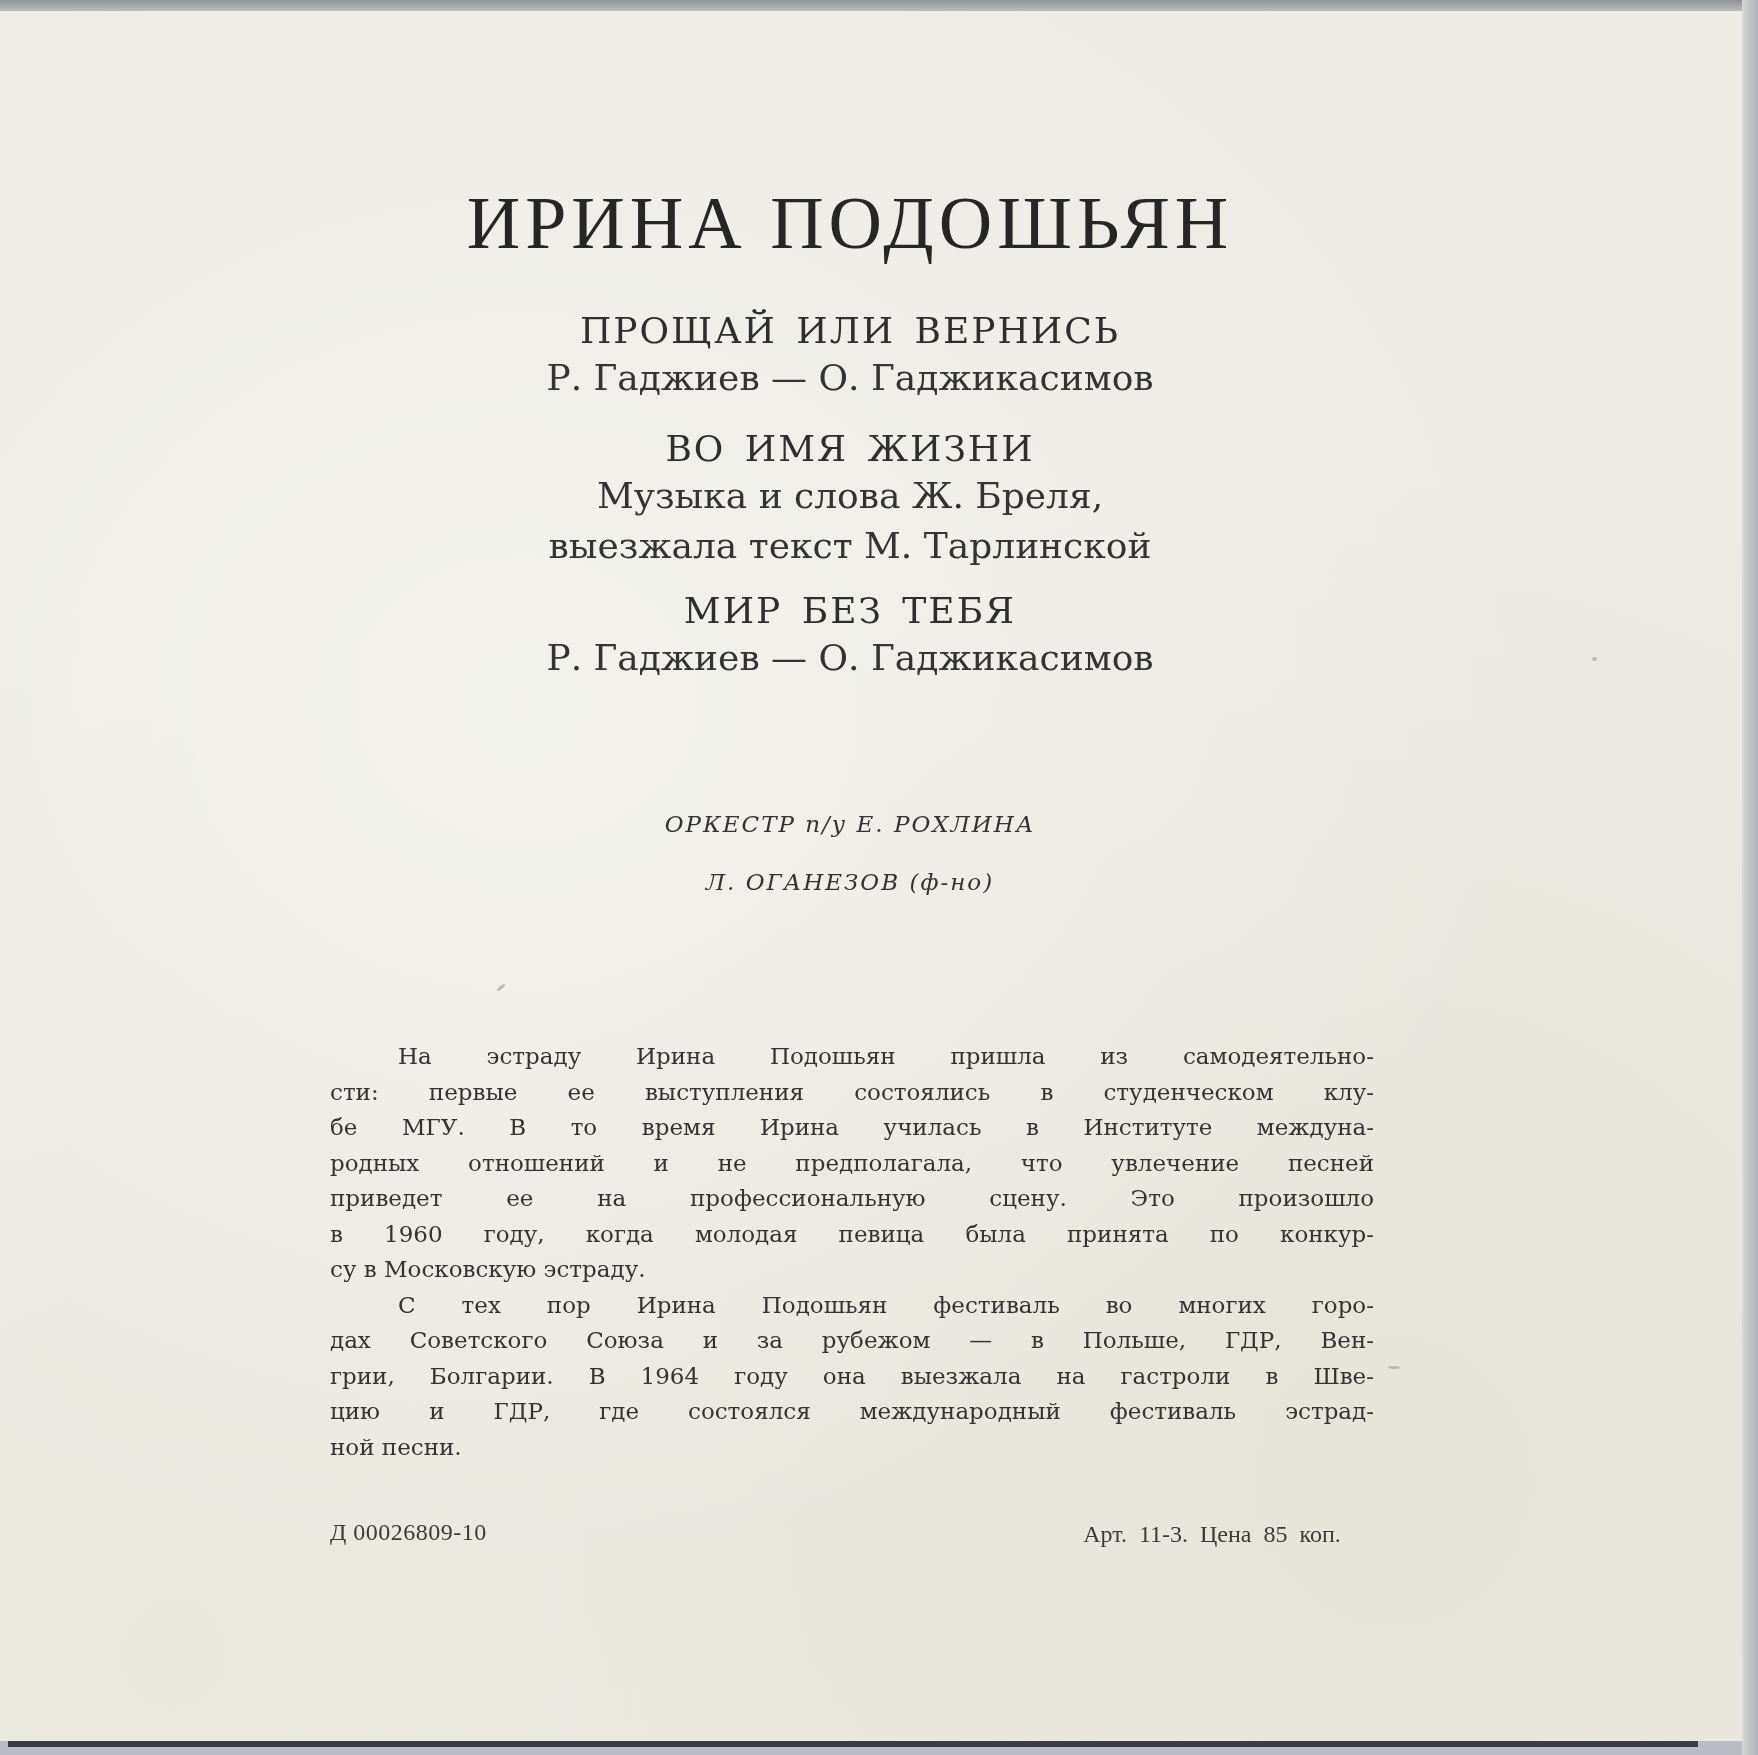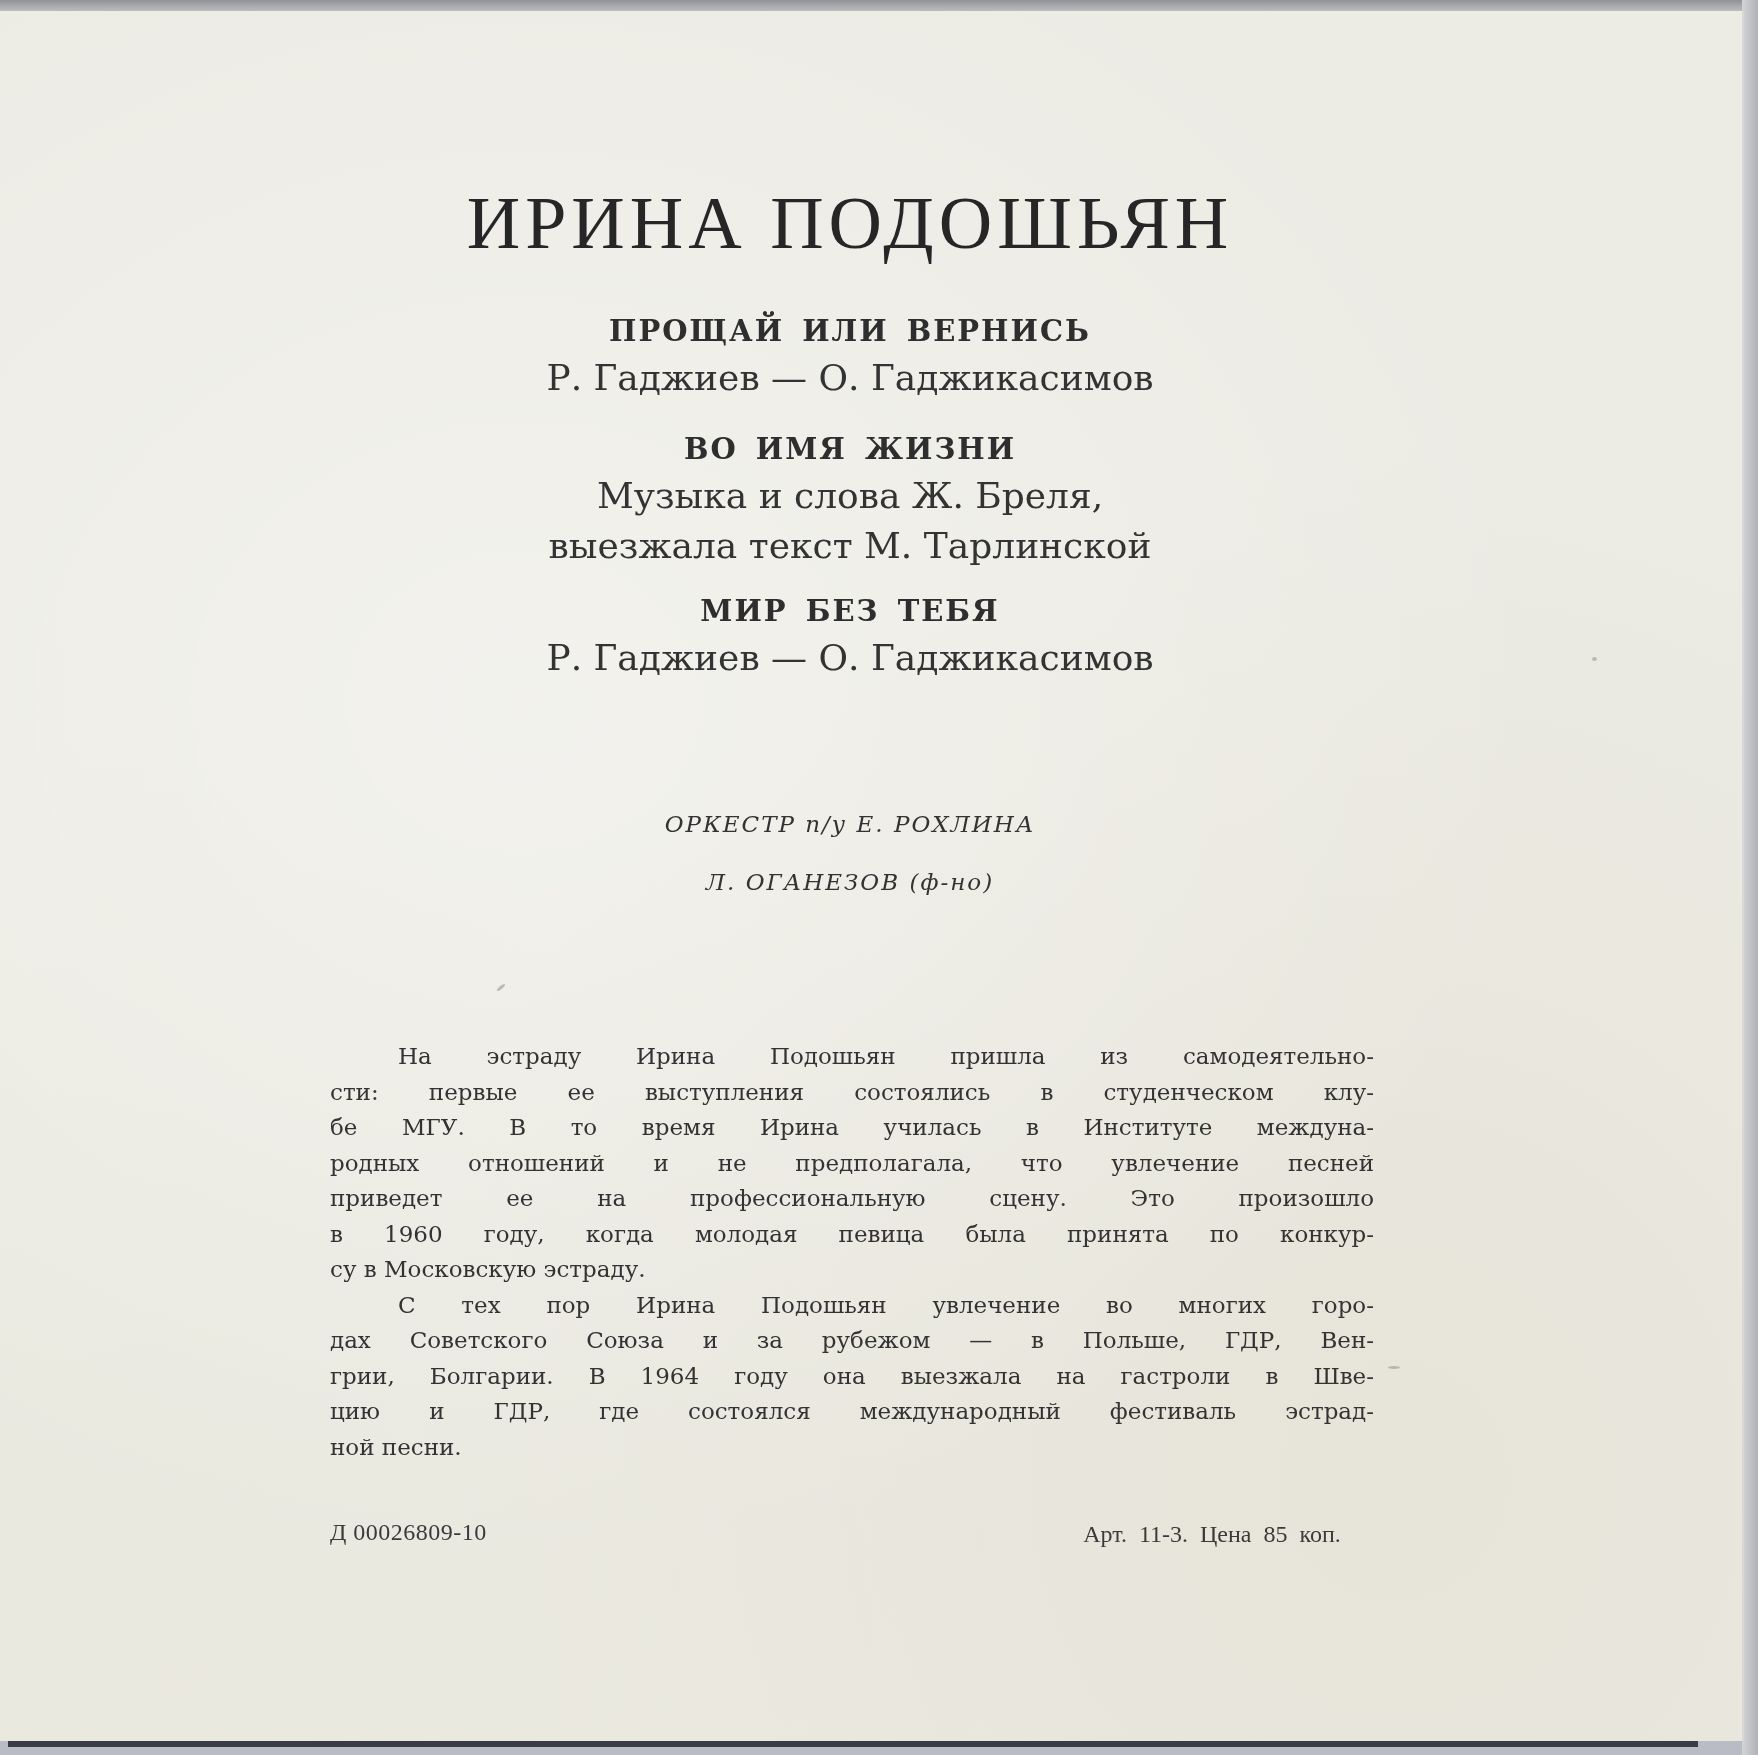--- a/index.html
+++ b/index.html
@@ -65,22 +65,22 @@
       font-weight: normal;
     }
     .track {
       position: absolute;
       left: 0;
       width: 1700px;
       text-align: center;
     }
     .track-title {
       font-family: "DejaVu Serif", serif;
-      font-weight: bold;
-      font-size: 29px;
+      font-weight: normal;
+      font-size: 36px;
       letter-spacing: 2px;
       color: #2e2e2e;
       line-height: 44px;
       word-spacing: 6px;
       text-align: center;
     }
     .track-credit {
       font-family: "DejaVu Serif", serif;
       font-size: 36px;
       color: #333;
@@ -177,21 +177,21 @@
       <div>
         <span class="bio-line first">На эстраду Ирина Подошьян пришла из самодеятельно-</span>
         <span class="bio-line">сти: первые ее выступления состоялись в студенческом клу-</span>
         <span class="bio-line">бе МГУ. В то время Ирина училась в Институте междуна-</span>
         <span class="bio-line">родных отношений и не предполагала, что увлечение песней</span>
         <span class="bio-line">приведет ее на профессиональную сцену. Это произошло</span>
         <span class="bio-line">в 1960 году, когда молодая певица была принята по конкур-</span>
         <span class="bio-line last">су в Московскую эстраду.</span>
       </div>
       <div>
-        <span class="bio-line first">С тех пор Ирина Подошьян увлечение во многих горо-</span>
+        <span class="bio-line first">С тех пор Ирина Подошьян фестиваль во многих горо-</span>
         <span class="bio-line">дах Советского Союза и за рубежом — в Польше, ГДР, Вен-</span>
         <span class="bio-line">грии, Болгарии. В 1964 году она выезжала на гастроли в Шве-</span>
         <span class="bio-line">цию и ГДР, где состоялся международный фестиваль эстрад-</span>
         <span class="bio-line last">ной песни.</span>
       </div>
     </div>
 
     <div class="footer-left">Д 00026809-10</div>
     <div class="footer-right">Арт. 11-3. Цена 85 коп.</div>
 

